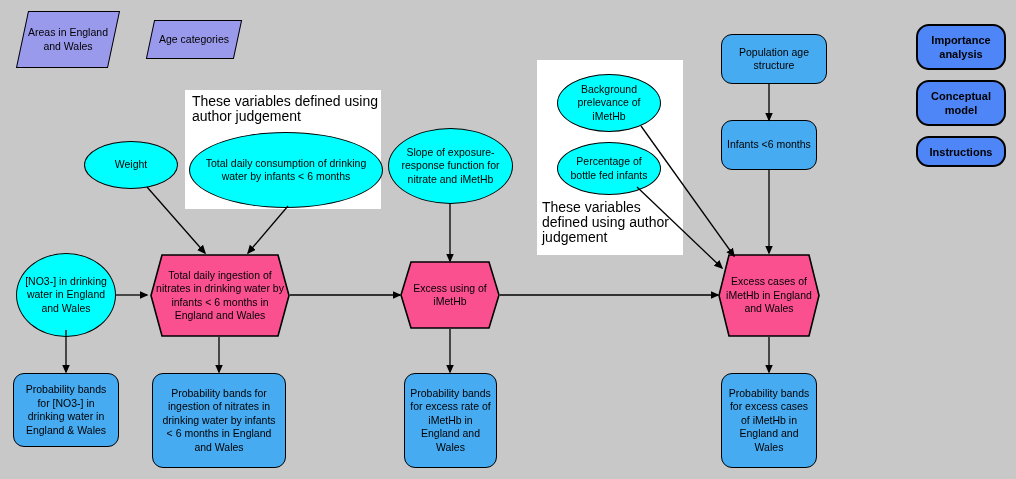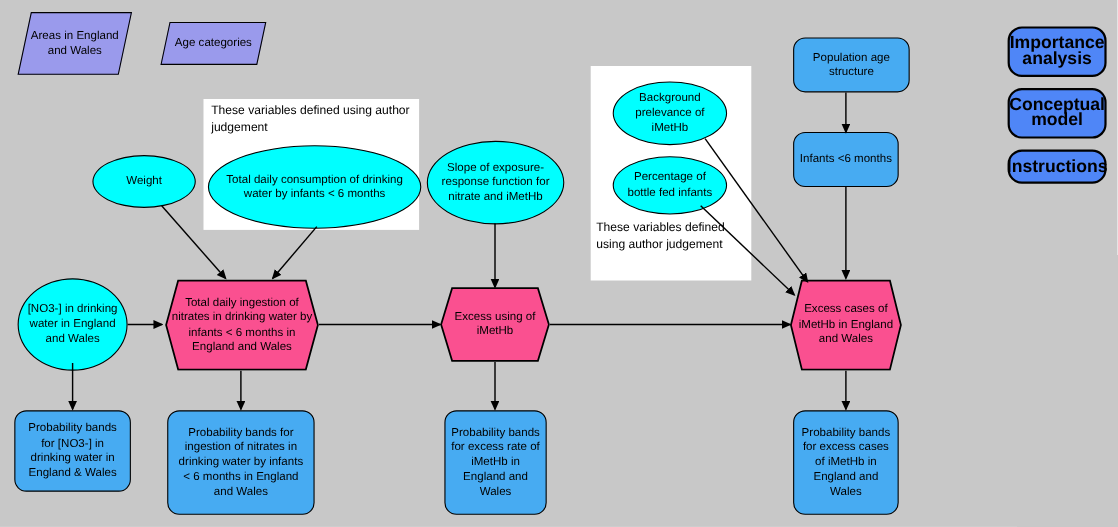--- a/index.html
+++ b/index.html
@@ -23,21 +23,21 @@
     pointer-events: none;
     z-index: 5;
   }
   .note {
     position: absolute;
     background: #ffffff;
     z-index: 2;
   }
   .note-text {
     position: absolute;
-    font-size: 11px;
+    font-size: 14px;
     color: #000000;
     line-height: 15px;
     white-space: pre-line;
     z-index: 3;
   }
   .node {
     position: absolute;
     box-sizing: border-box;
     display: flex;
     align-items: center;
@@ -83,21 +83,21 @@
   .rrect {
     background: #47abf2;
     border: 1px solid #000000;
     border-radius: 11px;
   }
   .btn {
     background: #4f86f7;
     border: 2px solid #000000;
     border-radius: 13px;
     font-weight: bold;
-    font-size: 16px;
+    font-size: 11px;
     line-height: 14px;
     cursor: pointer;
   }
 </style>
 </head>
 <body>
 
 <div id="canvas">
 
   <div class="note" style="left:185px; top:90px; width:196px; height:119px;"></div>

